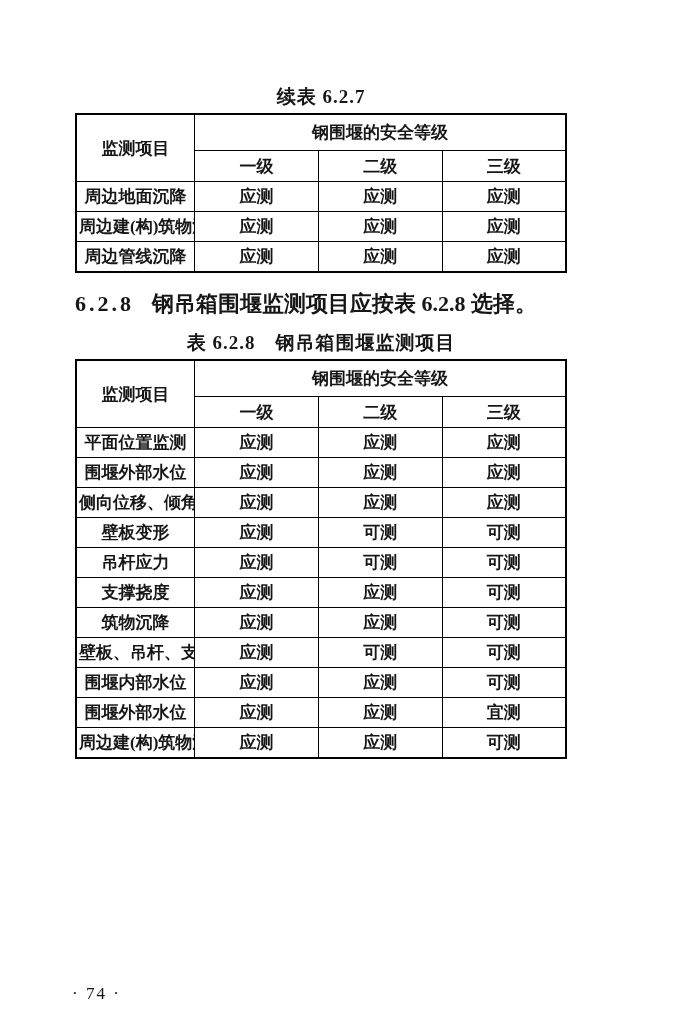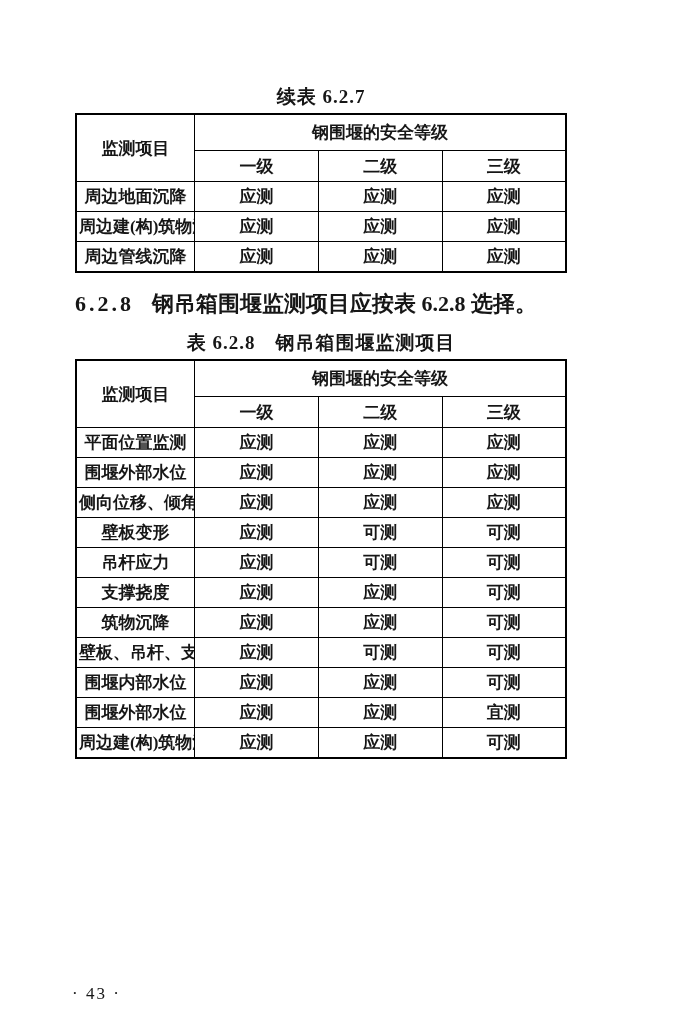--- a/index.html
+++ b/index.html
@@ -206,13 +206,13 @@
         <td>应测</td>
         <td>可测</td>
       </tr>
     </tbody>
   </table>
 
 
 
 </div>
 
-<div class="page-number">· 43 ·</div>
+<div class="page-number">· 74 ·</div>
 
 </body></html>

